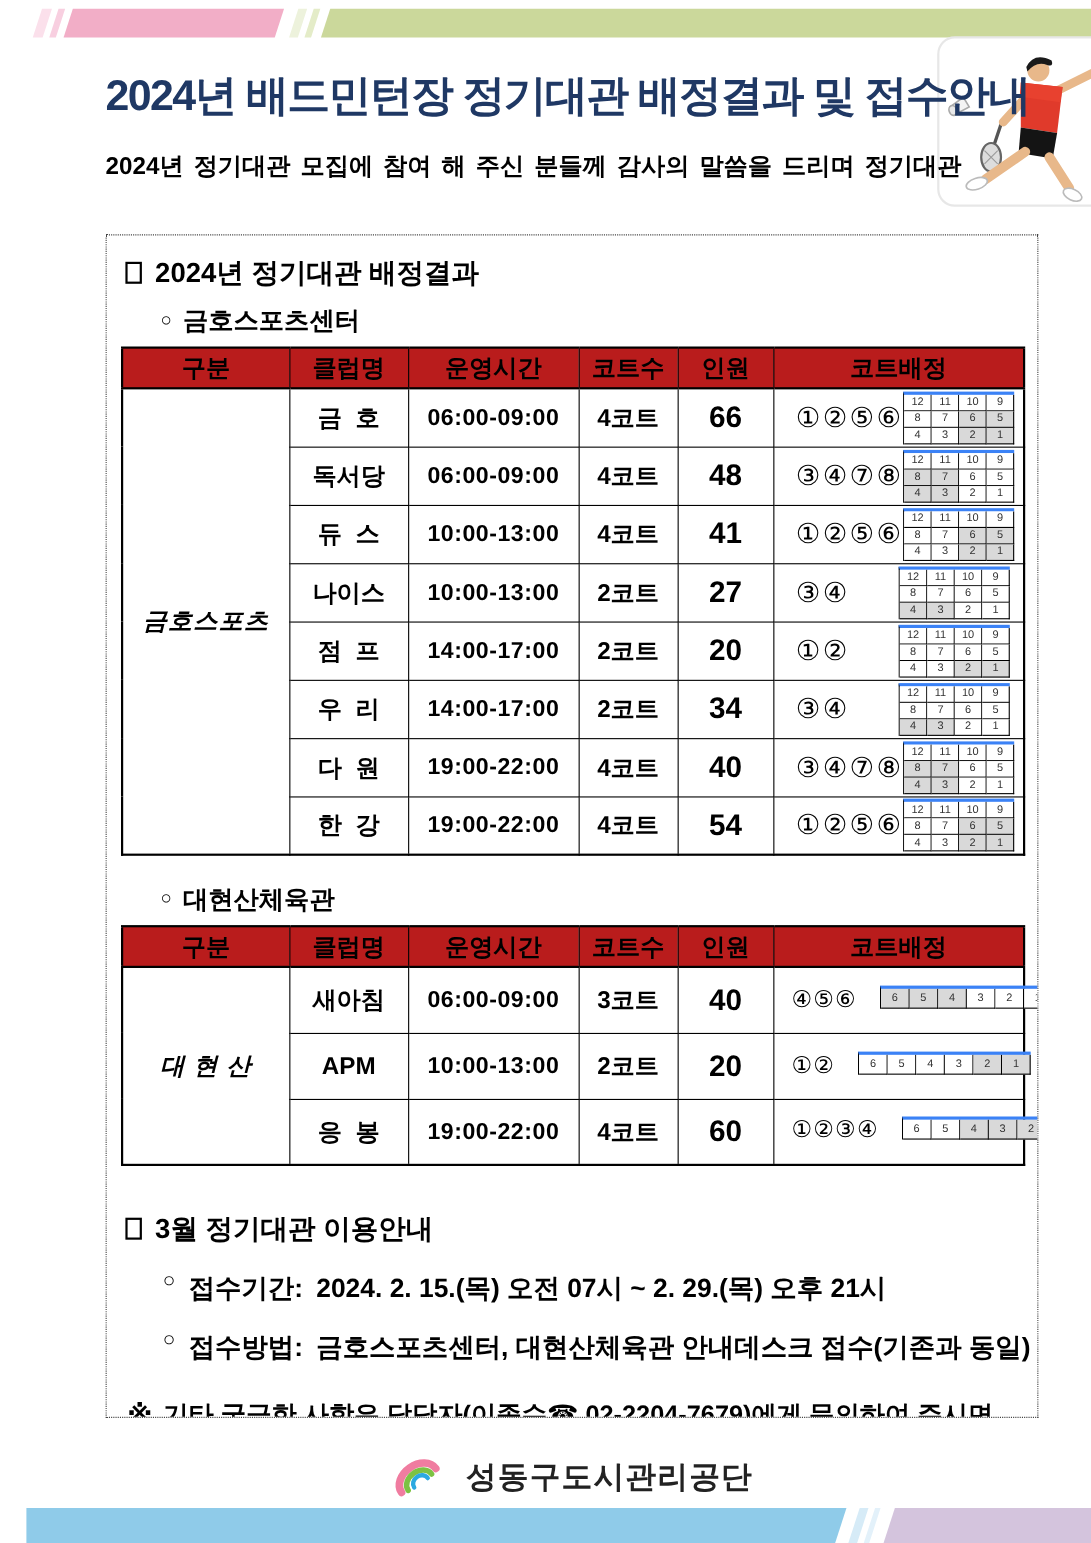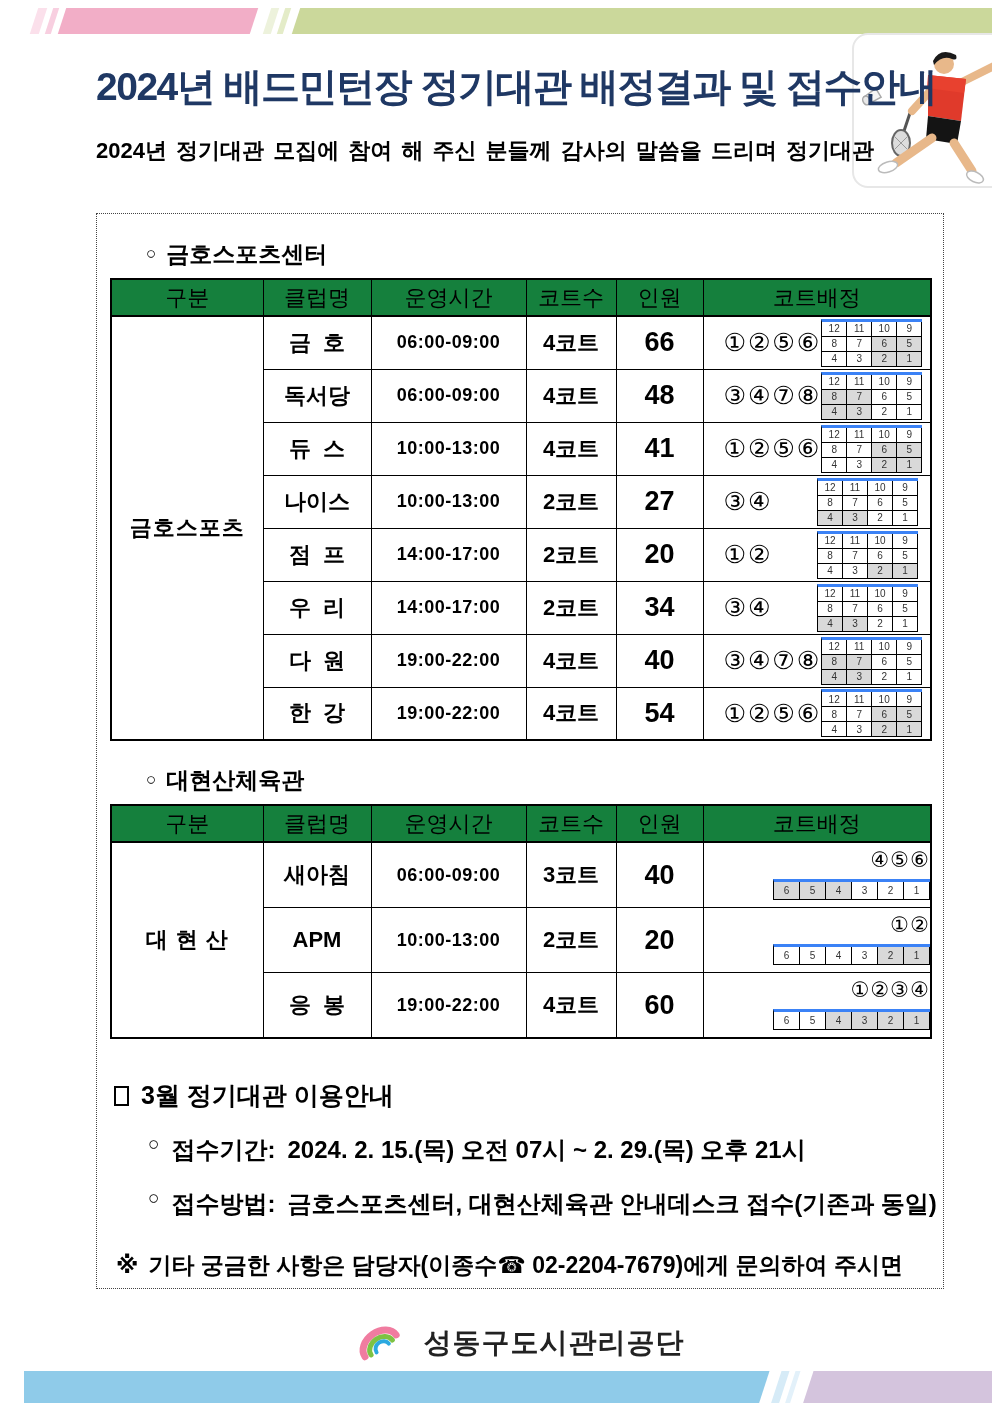--- a/index.html
+++ b/index.html
@@ -29,36 +29,36 @@
   .checkbox { display:inline-block; width:15px; height:20px; border:2px solid #000;
               background:#fff; flex:0 0 auto; }
   .sub-head { display:flex; align-items:center; gap:10px; font-size:23px; font-weight:800;
               margin:12px 0 8px 36px; }
   .o-bullet { font-size:17px; font-weight:400; transform:translateY(-1px); }
 
   
   table { border-collapse:collapse; width:820px; table-layout:fixed; margin-left:0; }
   table, th, td { border:1px solid #000; }
   table { border-width:2px; }
-  th { background:#15803d; font-size:22px; font-weight:400; height:37px;
+  th { background:#b91c1c; font-size:22px; font-weight:700; height:37px;
        border-top:2px solid #000; border-bottom:2px solid #000; }
   td { text-align:center; font-weight:800; }
   .t1 td { height:53px; }
   .t2 td { height:60px; }
-  td.group { font-size:22px; letter-spacing:1px; }
+  td.group { font-size:22px; letter-spacing:1px;font-style:italic; }
   td.club  { font-size:22px; white-space:pre; }
-  td.time  { font-size:18px; font-weight:700; letter-spacing:.5px; }
+  td.time  { font-size:21px; font-weight:700; letter-spacing:.5px; }
   td.courts{ font-size:22px; }
   td.people{ font-size:27px; }
 
   .assign-row { display:flex; align-items:center; justify-content:space-between;
                 padding:0 12px 0 20px; }
   .circles { font-size:25px; font-weight:400; letter-spacing:2px; white-space:nowrap; }
-  .assign-col { display:flex; flex-direction:column; align-items:flex-end;
-                padding:5px 0 7px 16px; gap:7px; }
+  .assign-col { display:flex; flex-direction:row; align-items:flex-start;
+                padding:5px 0 7px 16px; gap:21px; }
   .assign-col .circles { font-size:21px; letter-spacing:1px; }
 
   .court-grid { display:grid; border-left:1px solid #000; border-top:3px solid #3b82f6; }
   .court-grid .gc { border-right:1px solid #000; border-bottom:1px solid #000;
                     display:flex; align-items:center; justify-content:center;
                     font-size:10px; font-weight:400; color:#333; background:#fff; }
   .court-grid .gc.shaded { background:#D9D9D9; }
   .grid4 { grid-template-columns:repeat(4,25px); }
   .grid4 .gc { height:15px; }
   .grid6 { grid-template-columns:repeat(6,26px); }
@@ -126,20 +126,24 @@
     </svg>
   </div>
 
   <h1 class="doc-title">2024년 배드민턴장 정기대관 배정결과 및 접수안내</h1>
   <div class="intro">
     <div>2024년 정기대관 모집에 참여 해 주신 분들께 감사의 말씀을 드리며 정기대관</div>
   </div>
 
   <div class="main-box">
 
+    <div class="sec-head">
+      <span class="checkbox"></span>
+      <span>2024년 정기대관 배정결과</span>
+    </div>
 
     <div class="sub-head">
       <span class="o-bullet">○</span>
       <span>금호스포츠센터</span>
     </div>
 
     <table class="t1">
         <colgroup>
           <col style="width: 152px;">
           <col style="width: 108px;">

